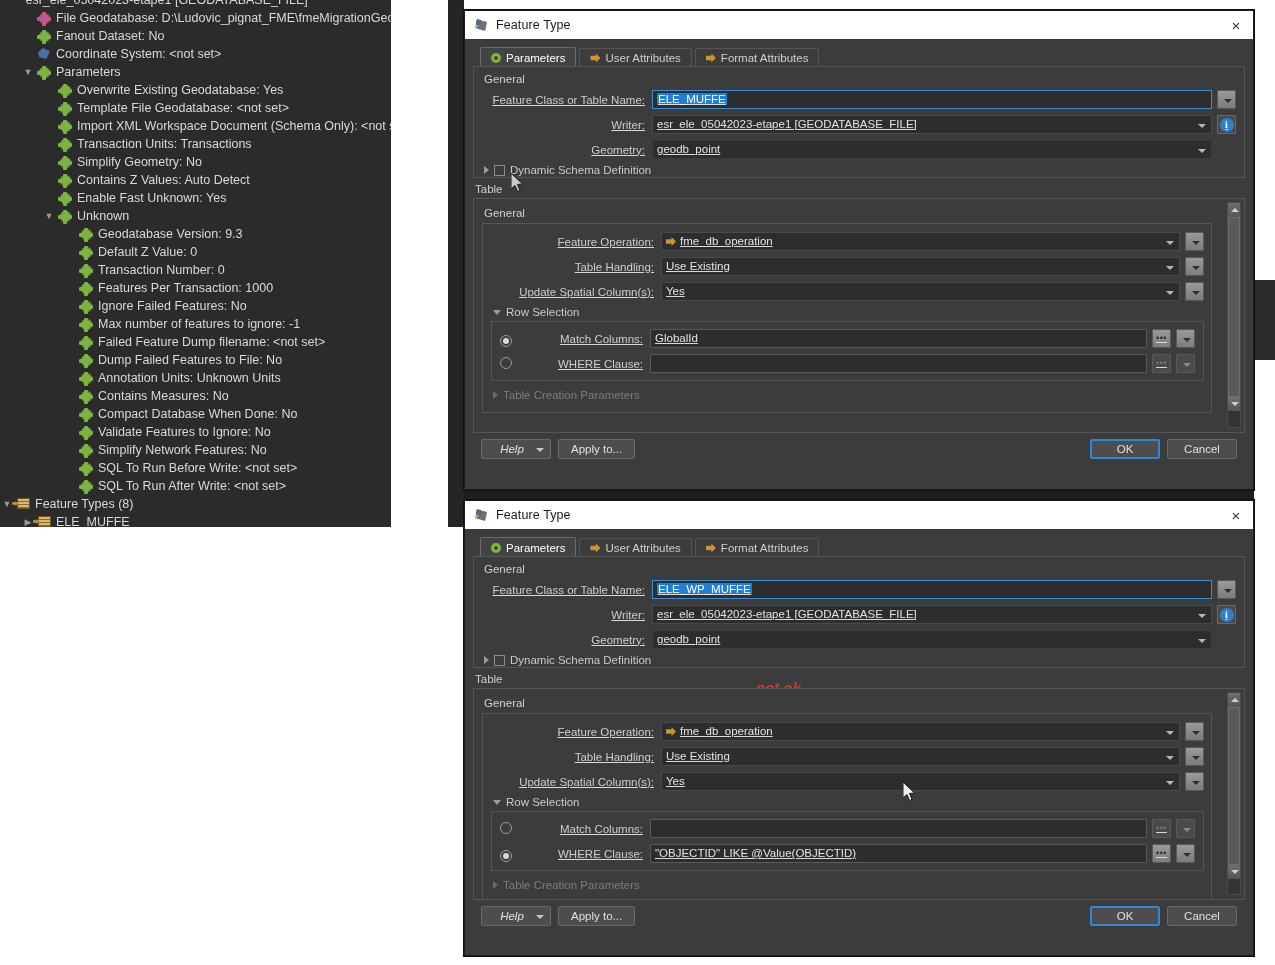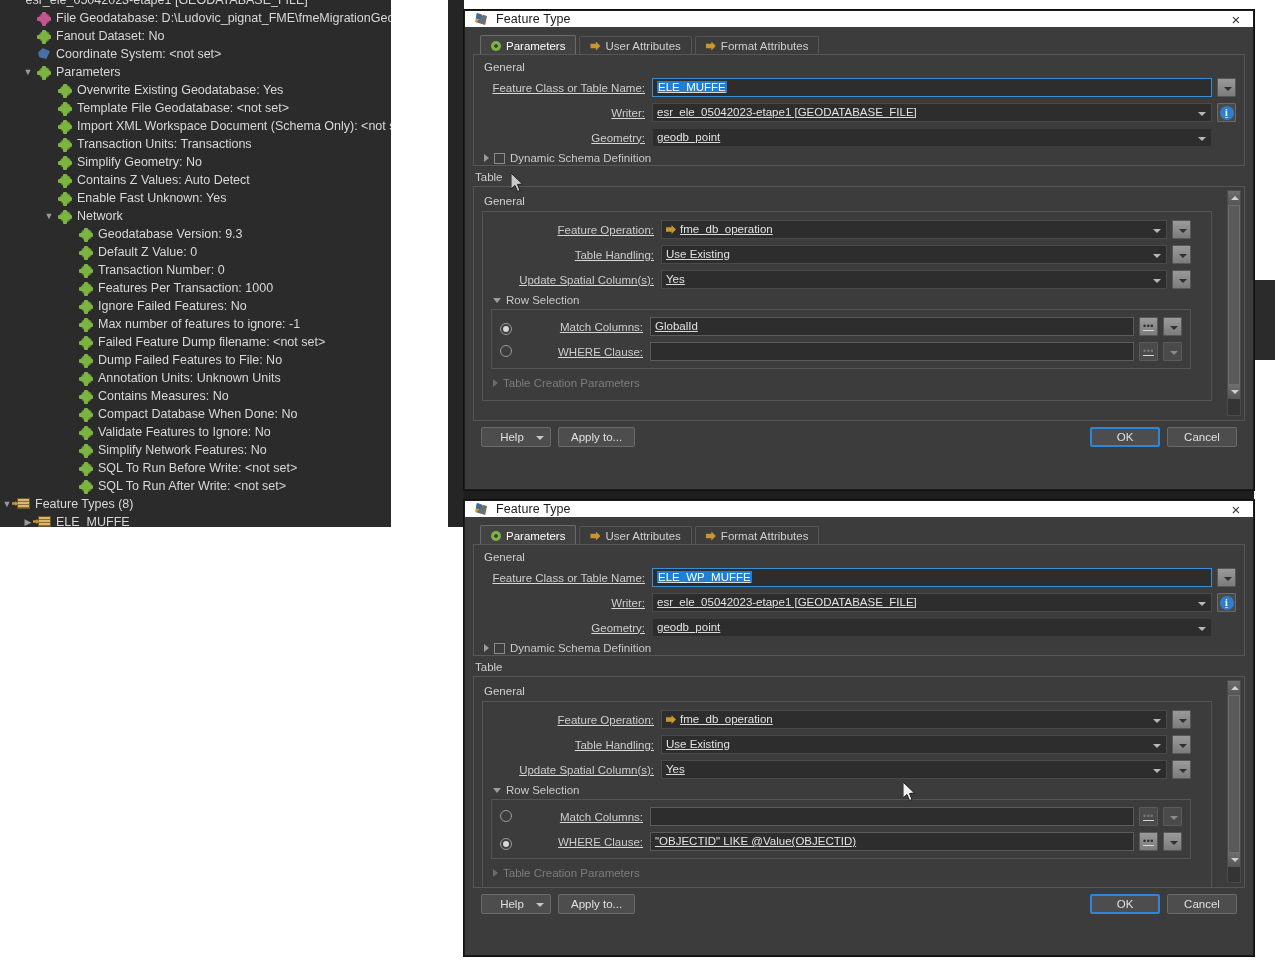--- a/index.html
+++ b/index.html
@@ -56,21 +56,21 @@
   .bg-strip3 { position:absolute; left:464px; top:470px; width:790px; height:40px; background:#1e1e1e; }
 
   
   .dialog {
     position: absolute; background:#3c3c3c;
     border:1px solid #1c1c1c;
     box-shadow: 0 0 0 1px #111;
     color:#d8d8d8;
   }
   .dlg-title {
-    height:16px; background:#ffffff; display:flex; align-items:center;
+    height:28px; background:#ffffff; display:flex; align-items:center;
     padding: 0 6px 0 9px; color:#1a1a1a; font-size:12.5px;
   }
   .dlg-title .tico {
     width:15px;height:14px;margin-right:7px; position:relative; flex:0 0 15px;
   }
   .tico::before{
     content:""; position:absolute; left:1px; top:1px; width:12px;height:12px;
     background:
       radial-gradient(circle at 30% 25%, #3b6ea5 0 3px, transparent 3.5px),
       linear-gradient(135deg,#d8a12a 0 45%, #6f6f6f 45% 100%);
@@ -153,41 +153,41 @@
   }
   .ellipsisbtn.dim { background:#4a4a4a;border-color:#5a5a5a;color:#777; }
 
   .collapsible { display:flex; align-items:center; gap:5px; font-size:11.5px; color:#c9c9c9; margin:4px 0 3px 2px;}
   .tri-r { width:0;height:0;border-top:4px solid transparent;border-bottom:4px solid transparent;border-left:5px solid #9b9b9b;}
   .tri-d { width:0;height:0;border-left:4px solid transparent;border-right:4px solid transparent;border-top:5px solid #9b9b9b;}
   .chk { width:11px;height:11px;border:1px solid #8a8a8a;background:#3c3c3c;display:inline-block;}
   .dimmed { color:#7d7d7d; }
   .dimmed .tri-r { border-left-color:#6a6a6a; }
 
-  .groupbox { border:1px solid #555; padding:7px 20px 8px 8px; margin-top:2px; position:relative; }
+  .groupbox { border:1px solid #555; padding:7px 7px 8px 8px; margin-top:2px; position:relative; }
 
   .radio { width:12px;height:12px;border-radius:50%;border:1px solid #9a9a9a;background:#3c3c3c;
      display:inline-flex;align-items:center;justify-content:center;flex:0 0 12px;}
   .radio.on::after { content:""; width:6px;height:6px;border-radius:50%;background:#d8d8d8;}
 
   .annot { position:absolute; color:#e03131; font-style:italic; font-weight:bold; font-size:15px; }
 
   .scrollbar { position:absolute; right:3px; width:14px; background:#343434; border:1px solid #4a4a4a;}
   .sb-up, .sb-dn { height:14px; background:linear-gradient(#6e6e6e,#555); position:relative;}
   .sb-up::after{content:"";position:absolute;left:3px;top:5px;border-left:4px solid transparent;border-right:4px solid transparent;border-bottom:4px solid #d0d0d0;}
   .sb-dn::after{content:"";position:absolute;left:3px;top:5px;border-left:4px solid transparent;border-right:4px solid transparent;border-top:4px solid #d0d0d0;}
   .sb-thumb { background:#5a5a5a; border:1px solid #6e6e6e; }
 
   .footer { display:flex; align-items:center; padding:6px 8px 8px 8px; background:#3c3c3c;}
   .btn {
     height:20px; min-width:64px; padding:0 12px; font-size:11.5px; color:#e0e0e0;
     background:#4d4d4d; border:1px solid #6a6a6a; border-radius:2px;
     display:flex;align-items:center;justify-content:center; cursor:pointer;
   }
-  .btn.split { padding-right:20px; position:relative; min-width:70px;}
+  .btn.split { padding-right:20px; position:relative; min-width:70px;font-style:italic;}
   .btn.split::after{content:"";position:absolute;right:6px;top:8px;
     border-left:4px solid transparent;border-right:4px solid transparent;border-top:4px solid #c8c8c8;}
   .btn.primary { border:2px solid #2f86d8; background:#4d4d4d; }
   .spacer { flex:1; }
   .cursor-arrow { position:absolute; width:0;height:0; pointer-events:none; }
   .cursor-arrow svg { display:block; }
 </style>
 </head>
 <body>
 
@@ -262,21 +262,21 @@
         <div class="tree-row">
           <span style="flex: 0 0 42px;"></span>
           <span class="twisty"></span>
           <span class="ico"><span class="gear"></span></span>
           <span class="lbl">Enable Fast Unknown: Yes</span>
         </div>
         <div class="tree-row">
           <span style="flex: 0 0 42px;"></span>
           <span class="twisty">▼</span>
           <span class="ico"><span class="gear"></span></span>
-          <span class="lbl">Network</span>
+          <span class="lbl">Unknown</span>
         </div>
         <div class="tree-row">
           <span style="flex: 0 0 63px;"></span>
           <span class="twisty"></span>
           <span class="ico"><span class="gear"></span></span>
           <span class="lbl">Geodatabase Version: 9.3</span>
         </div>
         <div class="tree-row">
           <span style="flex: 0 0 63px;"></span>
           <span class="twisty"></span>

